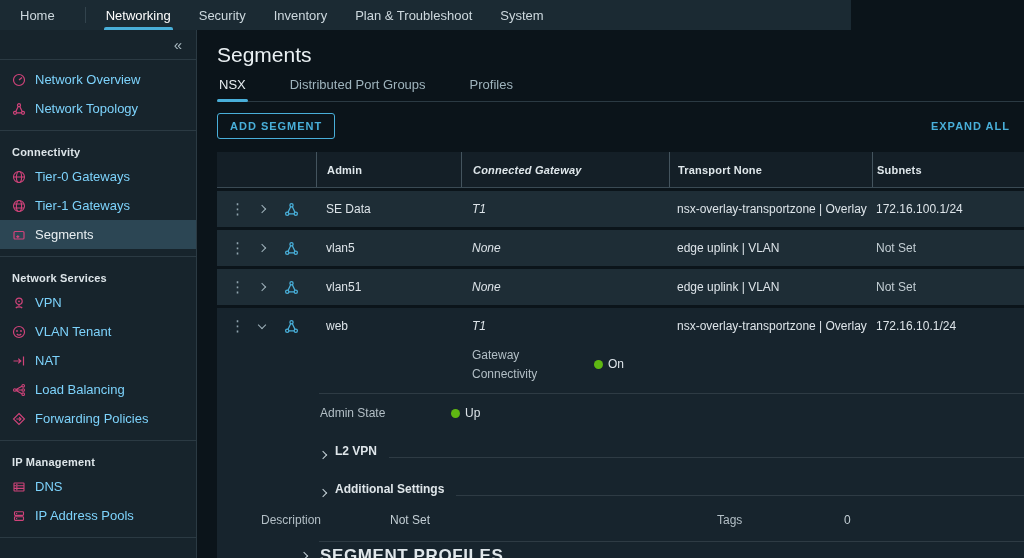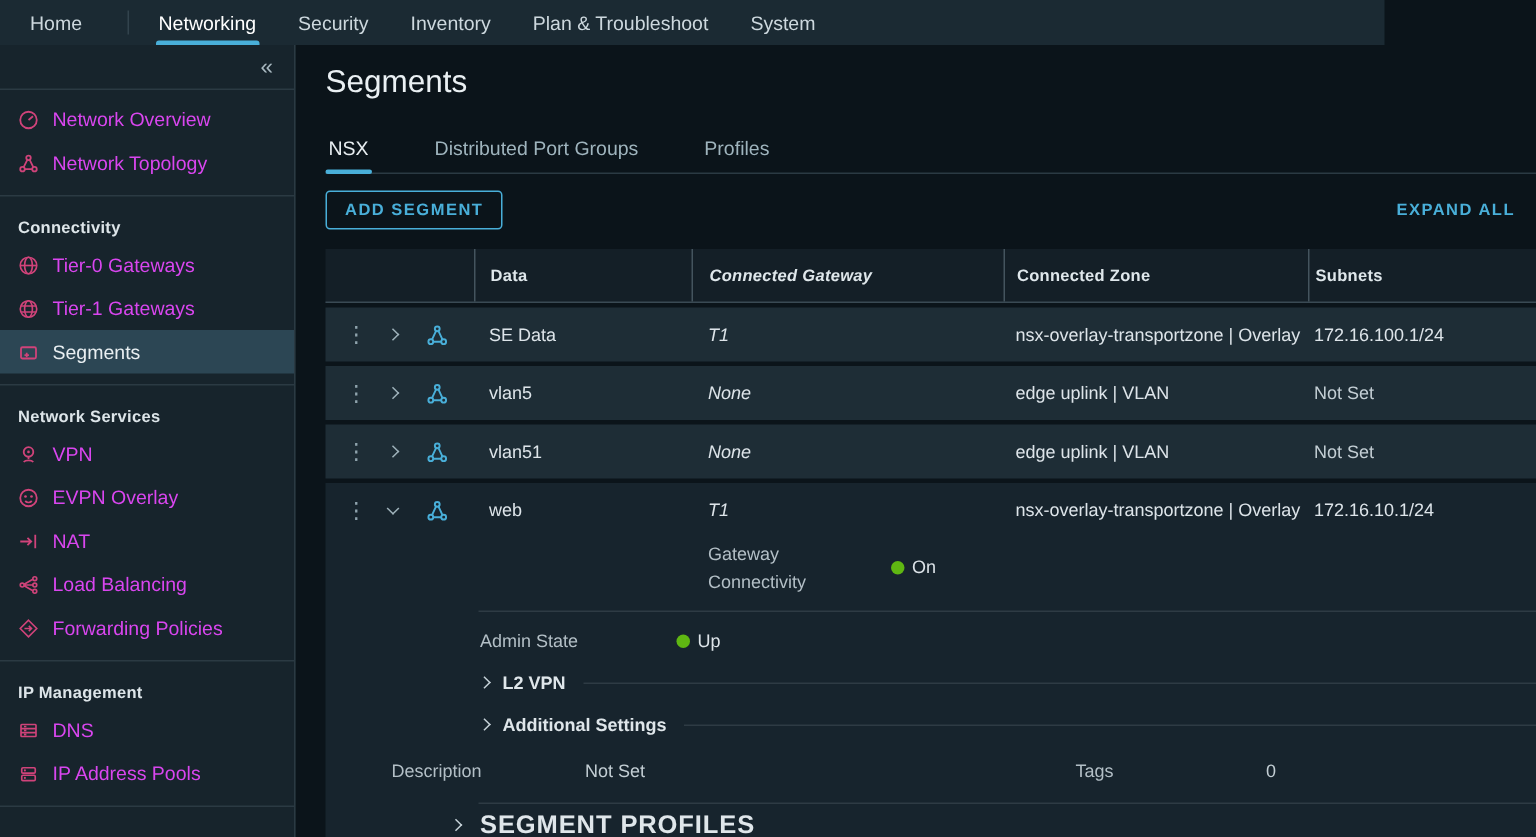--- a/index.html
+++ b/index.html
@@ -1,49 +1,49 @@
 <!DOCTYPE html>
 <html><head>
 <meta charset="utf-8">
 <style>
   * { margin:0; padding:0; box-sizing:border-box; }
   html,body { width:1024px; height:558px; overflow:hidden; background:#0b141a;
     font-family:"Liberation Sans", sans-serif; -webkit-font-smoothing:antialiased; }
 
   
-  .topnav { position:absolute; top:0; left:0; width:923px; height:30px;
+  .topnav { position:absolute; top:0; left:0; width:851px; height:30px;
     background:#1b2a33; display:flex; align-items:stretch; }
   .topnav .item { position:relative; display:flex; align-items:center;
     padding:0 14px; font-size:13px; color:#cdd8de; cursor:pointer; }
   .topnav .item:first-child { padding-left:20px; padding-right:24px; }
   .topnav .item.active { color:#fff; }
   .topnav .item.active::after { content:""; position:absolute; left:12px; right:12px;
     bottom:0; height:3px; background:#49afd9; border-radius:2px 2px 0 0; }
   .topnav .vdiv { width:1px; background:#32434d; margin:7px 6px; }
 
   
   .sidebar { position:absolute; top:30px; left:0; width:197px; bottom:0;
     background:#17242c; border-right:1px solid #2b3a43; }
   .collapse-row { height:30px; display:flex; align-items:center; justify-content:flex-end;
     padding-right:14px; border-bottom:1px solid #2b3a43; }
   .collapse-btn { color:#a9b9c1; font-size:15px; cursor:pointer; line-height:1; }
   .side-group { padding:5px 0 7px; }
   .side-group + .side-group { border-top:1px solid #2b3a43; }
   .group-header { padding:10px 12px 4px; font-size:11px; font-weight:bold;
     color:#dde5e9; letter-spacing:.2px; }
   .side-item { height:29px; display:flex; align-items:center; gap:9px;
-    padding-left:12px; font-size:13px; color:#d946ef; cursor:pointer; }
+    padding-left:12px; font-size:13px; color:#7dd3fc; cursor:pointer; }
   .side-item.selected { background:#2c4654; color:#e9eff2; }
   .side-item svg { color:#d0437a; flex:0 0 auto; }
 
   
   .main { position:absolute; top:30px; left:198px; right:0; bottom:0;
     background:#0b141a; padding-left:19px; }
   .page-title { margin-top:13px; font-size:21px; font-weight:400; color:#eaf0f3; }
-  .tabs { margin-top:24px; display:flex; border-bottom:1px solid #2b3a43; }
+  .tabs { margin-top:10px; display:flex; border-bottom:1px solid #2b3a43; }
   .tab { position:relative; padding:0 2px 9px; margin-right:40px; font-size:13px;
     color:#9fb4bd; cursor:pointer; }
   .tab.active { color:#e8eef1; }
   .tab.active::after { content:""; position:absolute; left:0; right:0; bottom:-1px;
     height:3px; background:#49afd9; border-radius:2px; }
   .toolbar { margin-top:11px; display:flex; align-items:center;
     justify-content:space-between; padding-right:14px; }
   .add-btn { background:transparent; border:1px solid #49afd9; color:#49afd9;
     font-family:inherit; font-size:11px; font-weight:bold; letter-spacing:1px;
     padding:6px 12px; border-radius:3px; cursor:pointer; }
@@ -79,21 +79,21 @@
   .gw-block { display:flex; margin-top:2px; }
   .gw-label { margin-left:255px; width:104px; line-height:19px; color:#b3bfc6; }
   .gw-val { display:flex; align-items:center; gap:5px; margin-left:18px;
     margin-top:10px; height:16px; }
   .dot { width:9px; height:9px; border-radius:50%; background:#5fb712; flex:0 0 auto; }
   .hline { border-top:1px solid #2e3b44; }
   .div-admin { margin:9px 0 0 102px; }
   .kv-row { display:flex; align-items:center; margin-top:12px; padding-left:103px; }
   .kv-label { width:131px; color:#b3bfc6; }
   .kv-val { display:flex; align-items:center; gap:5px; }
-  .sec-row { display:flex; align-items:center; margin-top:14px; padding-left:103px; }
+  .sec-row { display:flex; align-items:flex-end; margin-top:24px; padding-left:103px; }
   .sec-chev { width:6px; height:6px; border-right:1.6px solid #c6d2d8;
     border-top:1.6px solid #c6d2d8; transform:rotate(45deg); flex:0 0 auto; }
   .sec-label { margin-left:9px; font-weight:bold; color:#dfe6ea; white-space:nowrap; }
   .sec-row .hline { flex:1; margin-left:12px; }
   .desc-row { display:flex; align-items:flex-end; margin-top:17px; padding-left:44px; }
   .desc-label { width:129px; color:#b3bfc6; }
   .desc-val { width:327px; }
   .tags-label { width:127px; color:#b3bfc6; }
   .div-sp { margin:14px 0 0 102px; }
   .caps-row { height:27px; display:flex; align-items:center; padding-left:84px;
@@ -176,21 +176,21 @@
         </svg>
       <span>VPN</span>
     </div>
     <div class="side-item">
       <svg width="14" height="14" viewBox="0 0 14 14" fill="none" stroke="currentColor" stroke-width="1.2">
           <circle cx="7" cy="7" r="5.5"></circle>
           <circle cx="5" cy="6" r="0.9" fill="currentColor" stroke="none"></circle>
           <circle cx="9" cy="6" r="0.9" fill="currentColor" stroke="none"></circle>
           <path d="M4.8 9 C6 10.2 8 10.2 9.2 9"></path>
         </svg>
-      <span>EVPN Overlay</span>
+      <span>VLAN Tenant</span>
     </div>
     <div class="side-item">
       <svg width="14" height="14" viewBox="0 0 14 14" fill="none" stroke="currentColor" stroke-width="1.2">
           <path d="M1.5 7 H8.5 M6.3 4.6 L8.8 7 L6.3 9.4 M11.5 2.5 V11.5"></path>
         </svg>
       <span>NAT</span>
     </div>
     <div class="side-item">
       <svg width="14" height="14" viewBox="0 0 14 14" fill="none" stroke="currentColor" stroke-width="1.1">
           <circle cx="2.8" cy="7" r="1.3"></circle>
@@ -244,23 +244,23 @@
 
   <div class="toolbar">
     <button class="add-btn">ADD SEGMENT</button>
     <span class="expand-all">EXPAND ALL</span>
   </div>
 
   <div class="grid">
 
     <div class="ghead">
       <div class="col-ctl hcell first"></div>
-      <div class="col-name hcell">Data</div>
+      <div class="col-name hcell">Admin</div>
       <div class="col-gw hcell">Connected Gateway</div>
-      <div class="col-tz hcell">Connected Zone</div>
+      <div class="col-tz hcell">Transport None</div>
       <div class="col-sub hcell">Subnets</div>
     </div>
 
     <div class="grow">
       <div class="col-ctl">
         <span class="kebab">⋮</span>
         <span class="chev right"></span>
         <svg class="seg-icon" width="15" height="15" viewBox="0 0 14 14" fill="none" stroke="currentColor" stroke-width="1.2">
             <circle cx="7" cy="3" r="1.5"></circle>
             <circle cx="3" cy="11" r="1.5"></circle>

